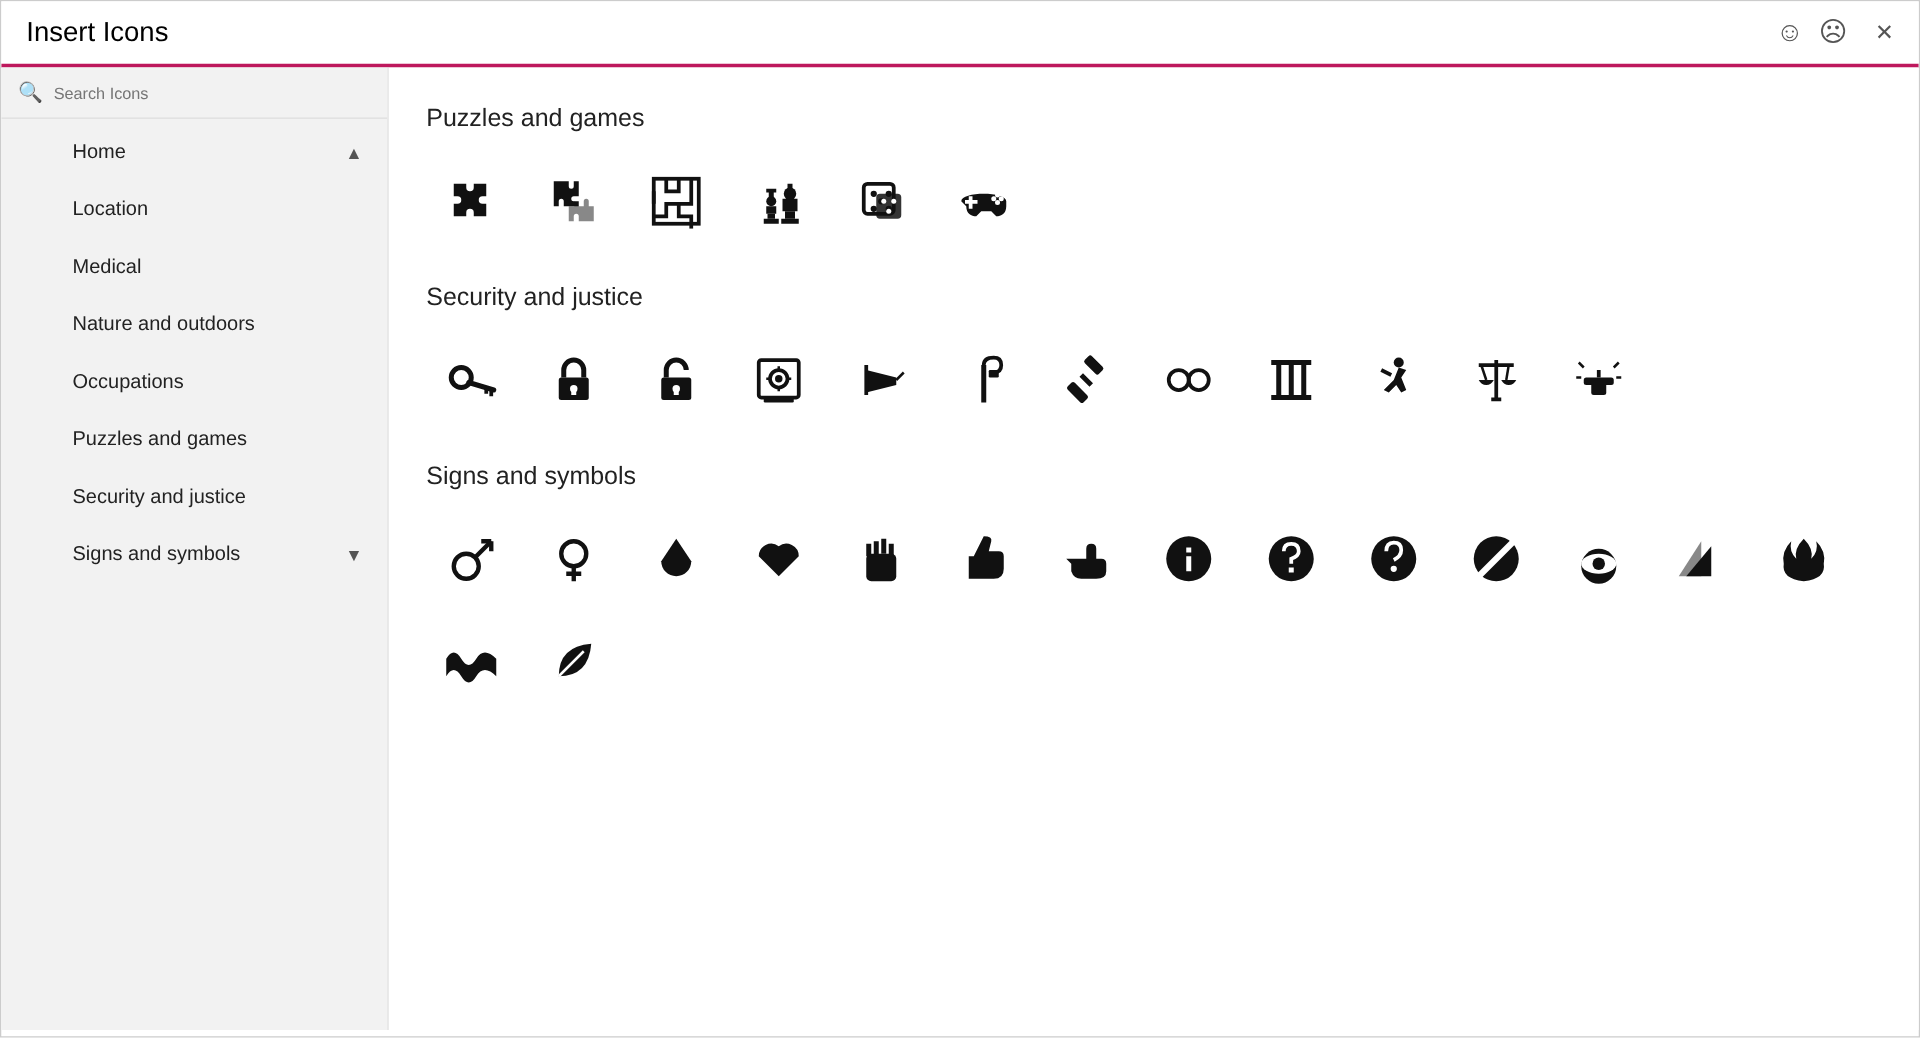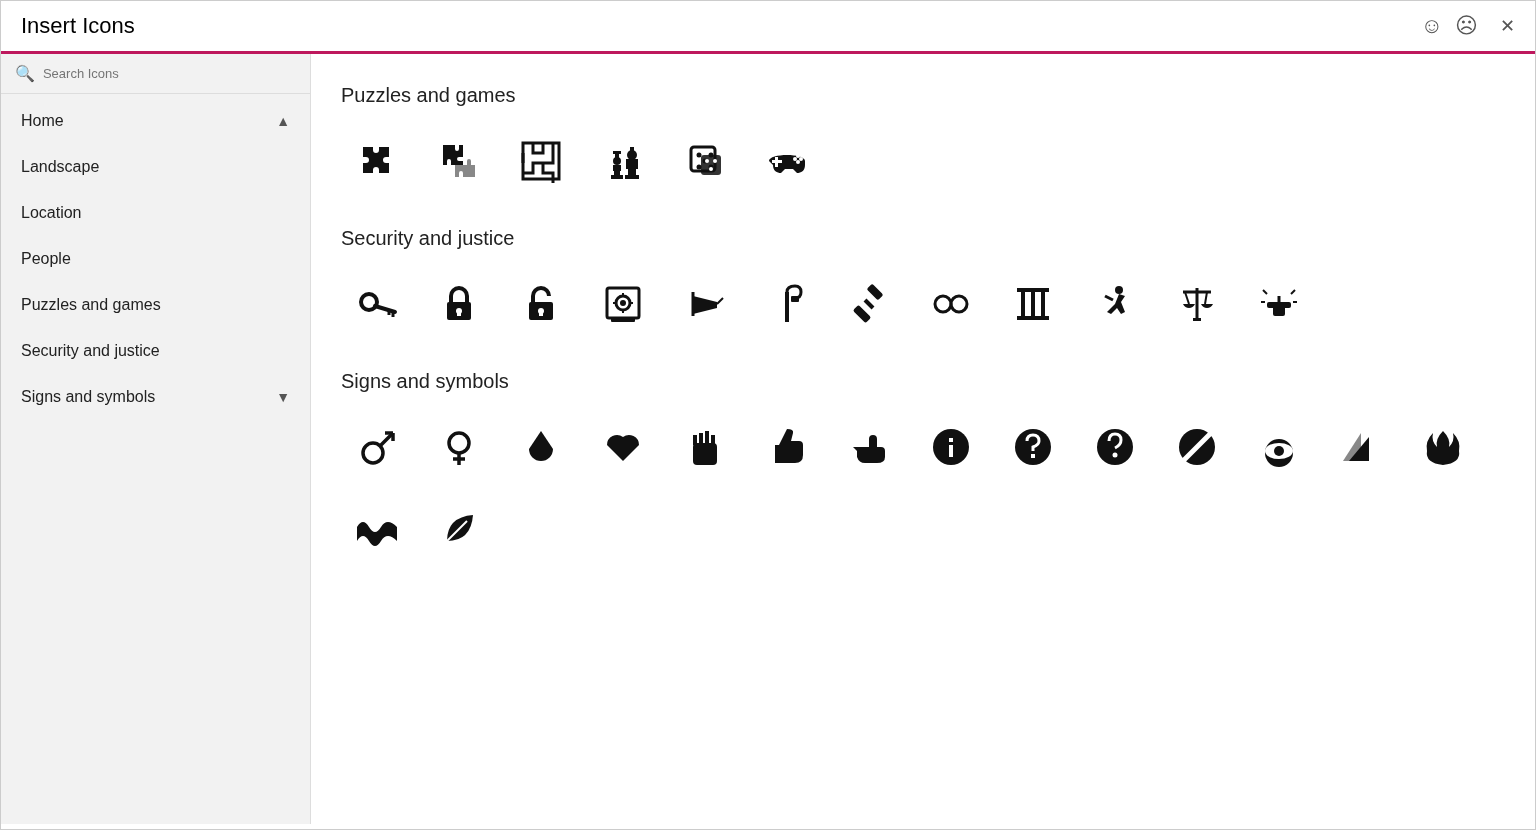--- a/index.html
+++ b/index.html
@@ -70,20 +70,21 @@
       background: transparent;
       font-size: 13px;
       color: #666;
       outline: none;
       width: 100%;
     }
     .nav-list {
       flex: 1;
       overflow-y: auto;
       padding: 4px 0;
+      margin-left: 37px;
     }
     .nav-list::-webkit-scrollbar { width: 8px; }
     .nav-list::-webkit-scrollbar-thumb { background: #ccc; }
     .nav-item {
       display: flex;
       align-items: center;
       justify-content: space-between;
       padding: 14px 20px;
       font-size: 16px;
       color: #222;
@@ -146,27 +147,30 @@
       <span class="search-icon-svg">🔍</span>
       <input class="search-input" type="text" placeholder="Search Icons" style="">
     </div>
     <div class="nav-list">
 
       <div class="nav-item">
         <span>Home</span>
         <span class="chevron">▲</span>
       </div>
       <div class="nav-item">
-        <span>Landscape</span>
-      </div>
-      <div class="nav-item">
         <span>Location</span>
       </div>
       <div class="nav-item">
-        <span>People</span>
+        <span>Medical</span>
+      </div>
+      <div class="nav-item">
+        <span>Nature and outdoors</span>
+      </div>
+      <div class="nav-item">
+        <span>Occupations</span>
       </div>
       <div class="nav-item">
         <span>Puzzles and games</span>
       </div>
       <div class="nav-item">
         <span>Security and justice</span>
       </div>
       <div class="nav-item">
         <span>Signs and symbols</span>
         <span class="chevron">▼</span>

